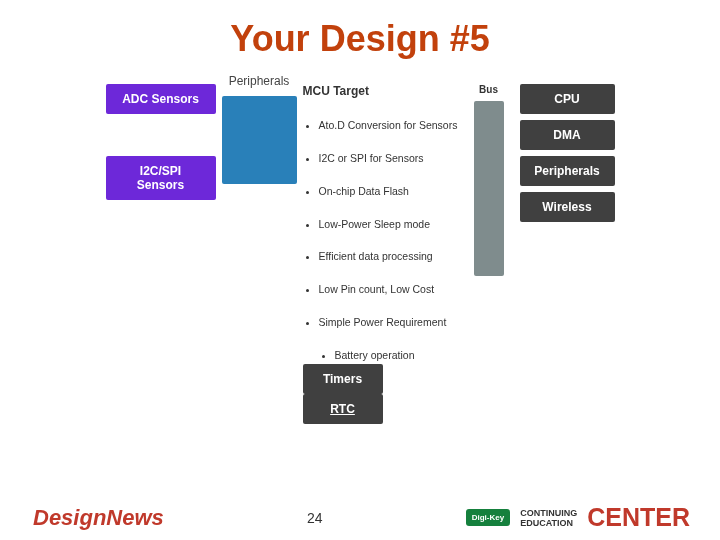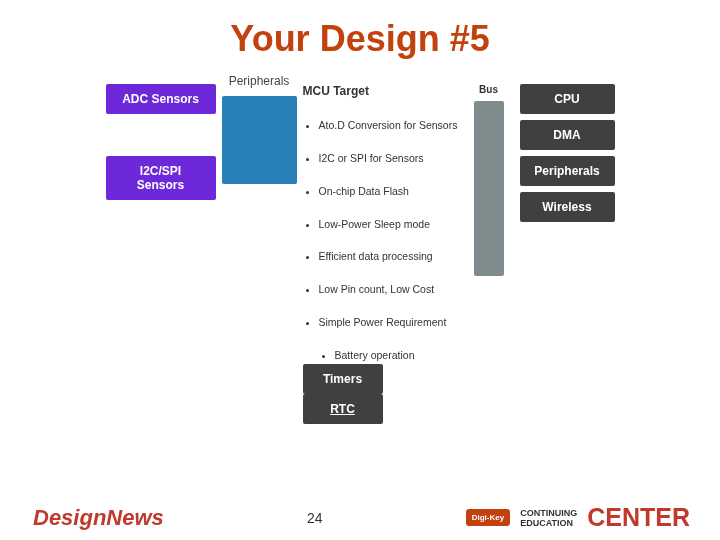--- a/index.html
+++ b/index.html
@@ -163,21 +163,21 @@
 </div>
 
 <div class="footer">
   <div class="footer-left">
     <div style="font-size:22px; font-style:italic; font-weight:bold;">
       <span class="dn-design">Design</span><span class="dn-news">News</span>
     </div>
   </div>
   <div style="font-size:14px; color:#333;">24</div>
   <div class="footer-right">
-    <div style="background:#c2410c; color:white; font-size:8px; font-weight:bold; padding:4px 6px; border-radius:3px; text-align:center;">
+    <div style="background:#15803d; color:white; font-size:8px; font-weight:bold; padding:4px 6px; border-radius:3px; text-align:center;">
       <div>Digi-Key</div>
     </div>
     <div style="display:flex; flex-direction:column; align-items:flex-start;">
       <div style="font-size:9px; font-weight:bold; color:#333;">CONTINUING</div>
       <div style="font-size:9px; font-weight:bold; color:#333;">EDUCATION</div>
     </div>
     <div style="font-size:25px; font-weight:bold; color:#c0392b;">CENTER</div>
   </div>
 </div>
 

